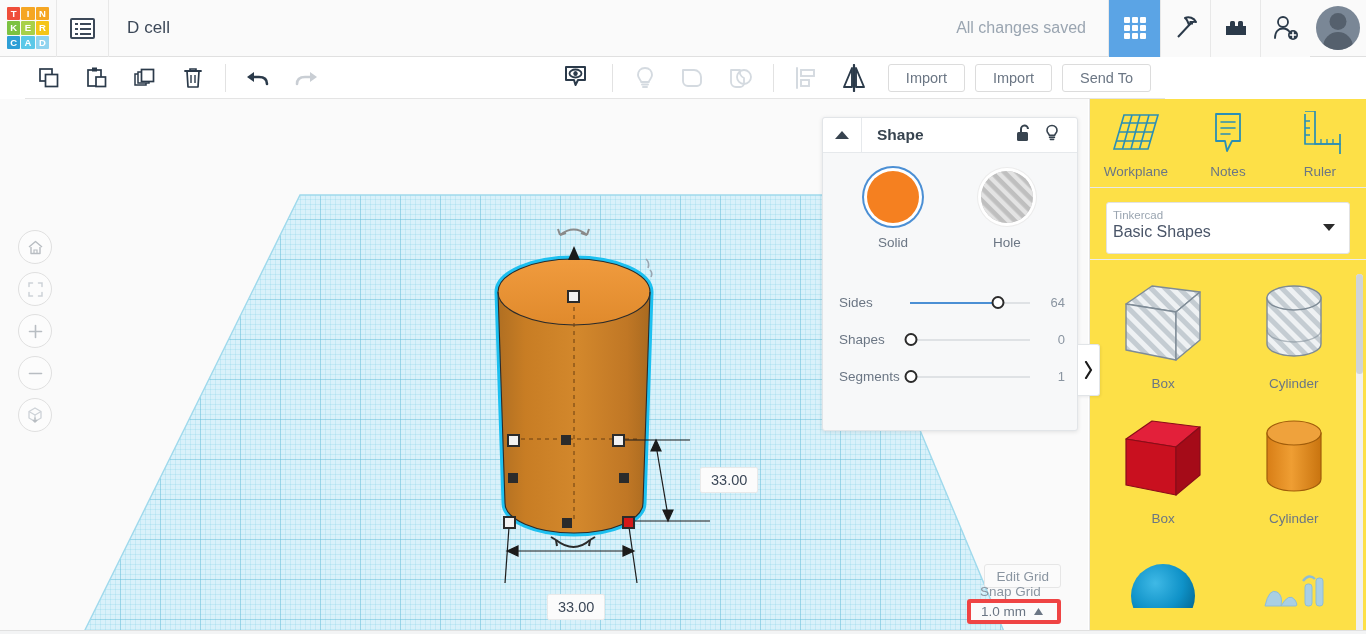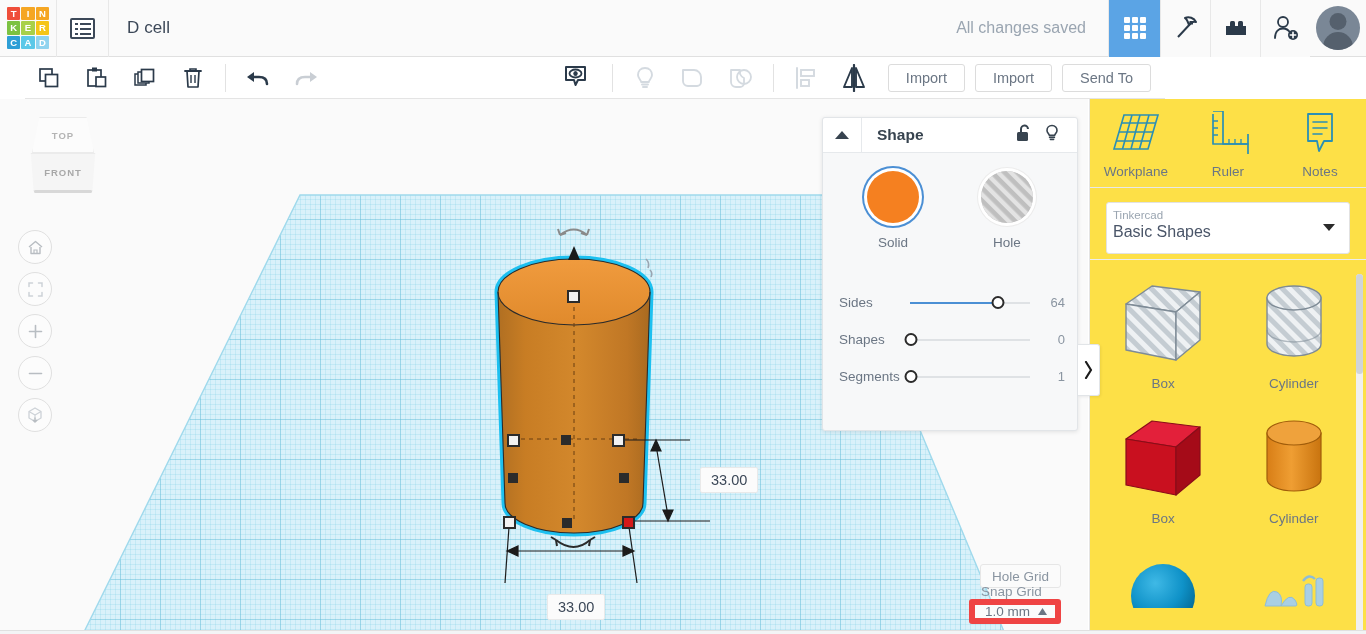--- a/index.html
+++ b/index.html
@@ -106,21 +106,21 @@
 
   
   .editgrid{
     position:absolute; right:27px; bottom:46px; height:24px; padding:0 11px;
     border:1px solid #e6e6e6; border-radius:3px; background:#fbfbfb;
     color:#8a95a1; font-size:13.5px; display:flex; align-items:center; cursor:pointer;
   }
   .snapwrap{ position:absolute; right:27px; bottom:10px; display:flex; align-items:center;flex-direction:column; }
   .snaplabel{ font-size:13.5px; color:#8a95a1; margin-right:7px; }
   .snapsel{
-    height:25px; padding:0 8px 0 10px; border:6px solid #ef4444; border-radius:3px; background:#fbfbfb;
+    height:25px; padding:0 14px 0 10px; border:4px solid #ef4444; border-radius:3px; background:#fbfbfb;
     color:#6b7684; font-size:13.5px; display:flex; align-items:center; gap:8px; cursor:pointer;
   }
 
   
   .shapepanel{
     position:absolute; left:822px; top:117px; width:256px; height:314px;
     background:#f7f8f9; border:1px solid #e2e5e8; border-radius:3px;
     box-shadow:0 1px 4px rgba(0,0,0,.10);
   }
   .sp-head{
@@ -460,29 +460,20 @@
 
       <g stroke="#1b1b1b" stroke-width="1.2" fill="none">
         <path d="M509 428 L505 484"></path>
         <path d="M629 428 L637 484"></path>
         <path d="M512 452 H632"></path>
         <polygon points="507,452 518,447 518,457" fill="#1b1b1b"></polygon>
         <polygon points="634,452 623,447 623,457" fill="#1b1b1b"></polygon>
       </g>
     </svg>
 
-    <div class="viewcube">
-      <div class="vc-top">
-        <span class="vc-label">TOP</span>
-      </div>
-      <div class="vc-front">
-        <span class="vc-label">FRONT</span>
-      </div>
-      <div class="vc-base"></div>
-    </div>
 
     <div class="navbtn" style="top:131px">
       <svg width="17" height="17" viewBox="0 0 17 17">
         <path d="M2 8 L8.5 2.5 L15 8" fill="none" stroke="#b8bdc2" stroke-width="1.4" stroke-linejoin="round"></path>
         <path d="M4 8 v6.5 h9 V8" fill="none" stroke="#b8bdc2" stroke-width="1.4" stroke-linejoin="round"></path>
         <path d="M7 14.5 v-3.5 h3 v3.5" fill="none" stroke="#b8bdc2" stroke-width="1.2"></path>
       </svg>
     </div>
     <div class="navbtn" style="top:173px">
       <svg width="17" height="17" viewBox="0 0 17 17">
@@ -518,21 +509,21 @@
     <div class="handle h-black" style="left:561px; top:336px"></div>
     <div class="handle h-black" style="left:508px; top:374px"></div>
     <div class="handle h-black" style="left:619px; top:374px"></div>
     <div class="handle h-white" style="left:503px; top:417px"></div>
     <div class="handle h-black" style="left:562px; top:419px"></div>
     <div class="handle h-red" style="left:622px; top:417px"></div>
 
     <div class="dimlabel" style="left:700px; top:368px">33.00</div>
     <div class="dimlabel" style="left:547px; top:495px">33.00</div>
 
-    <div class="editgrid">Hole Grid</div>
+    <div class="editgrid">Edit Grid</div>
     <div class="snapwrap">
       <span class="snaplabel">Snap Grid</span>
       <div class="snapsel">
         <span>1.0 mm</span>
         <svg width="9" height="7" viewBox="0 0 9 7">
           <polygon points="4.5,0 9,7 0,7" fill="#6b7684"></polygon>
         </svg>
       </div>
     </div>
   </div>
@@ -631,41 +622,41 @@
           <g stroke="#2a8fb5" stroke-width="1.6" fill="none">
             <path d="M14 4 H48 L38 38 H4 Z"></path>
             <path d="M22 4 L12.5 38 M30 4 L21 38 M39 4 L29.5 38"></path>
             <path d="M11.5 12 H45.5 M9 21 H43 M6.5 30 H40.5"></path>
           </g>
         </svg>
         <div class="sb-tool-label">Workplane</div>
       </div>
 
       <div class="sb-tool">
+        <svg width="44" height="46" viewBox="0 0 44 46">
+          <path d="M10 3 H34 V30 H26 L21 40 L19 30 H10 Z" fill="none" stroke="#2a8fb5" stroke-width="1.8" stroke-linejoin="round"></path>
+          <g stroke="#2a8fb5" stroke-width="1.6" stroke-linecap="round">
+            <path d="M15 11 h14 M15 17 h14 M15 23 h9"></path>
+          </g>
+        </svg>
+        <div class="sb-tool-label">Notes</div>
+      </div>
+
+      <div class="sb-tool">
         <svg width="46" height="46" viewBox="0 0 46 46">
           <g stroke="#2a8fb5" stroke-width="1.7" fill="none" stroke-linejoin="round">
             <path d="M8 3 H18 V36 H43 V46" transform="translate(0,-3)"></path>
             <path d="M8 3 V33 H43 V23" transform="translate(0,0)"></path>
           </g>
           <g stroke="#2a8fb5" stroke-width="1.3">
             <path d="M8 10 h5 M8 17 h5 M8 24 h5"></path>
             <path d="M24 33 v-5 M30 33 v-5 M36 33 v-5"></path>
           </g>
         </svg>
         <div class="sb-tool-label">Ruler</div>
-      </div>
-
-      <div class="sb-tool">
-        <svg width="44" height="46" viewBox="0 0 44 46">
-          <path d="M10 3 H34 V30 H26 L21 40 L19 30 H10 Z" fill="none" stroke="#2a8fb5" stroke-width="1.8" stroke-linejoin="round"></path>
-          <g stroke="#2a8fb5" stroke-width="1.6" stroke-linecap="round">
-            <path d="M15 11 h14 M15 17 h14 M15 23 h9"></path>
-          </g>
-        </svg>
-        <div class="sb-tool-label">Notes</div>
       </div>
     </div>
 
     <div class="sb-divider"></div>
 
     <div class="sb-select">
       <div class="sb-sel-sub">Tinkercad</div>
       <div class="sb-sel-main">Basic Shapes</div>
       <div class="sb-caret"></div>
     </div>

